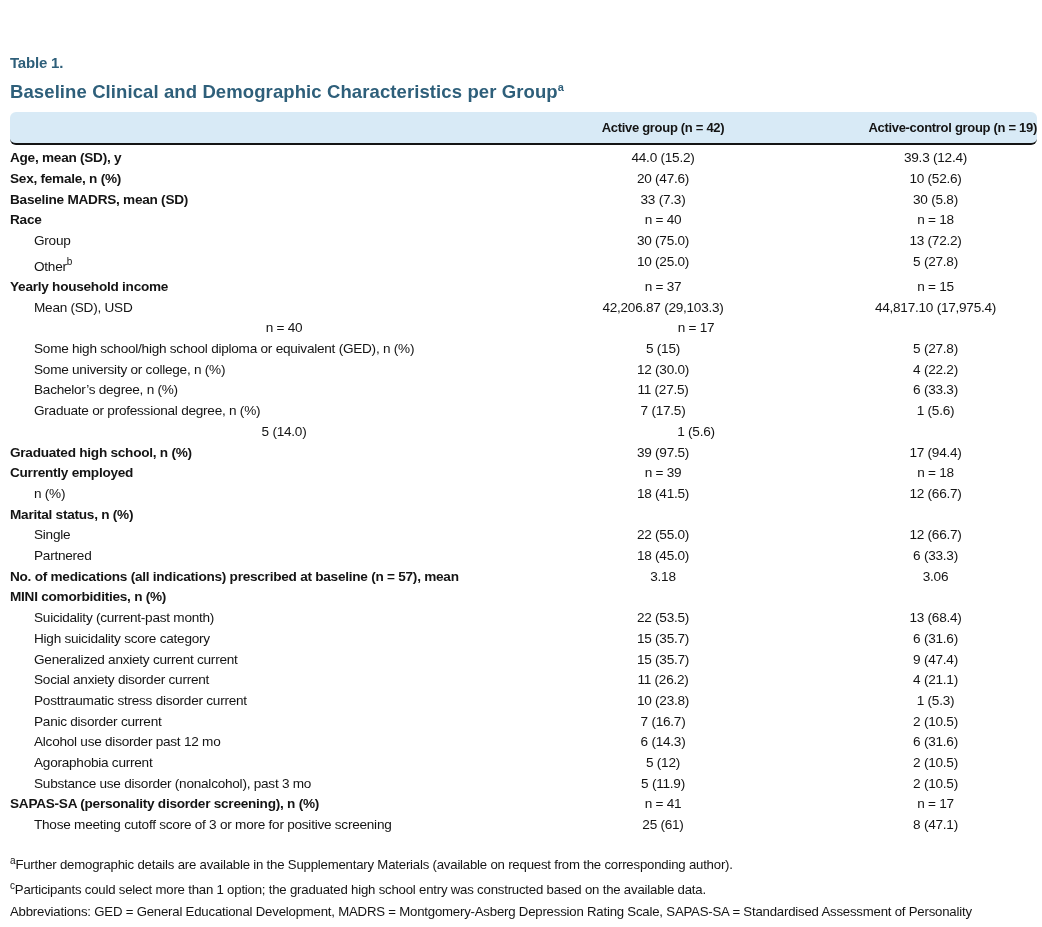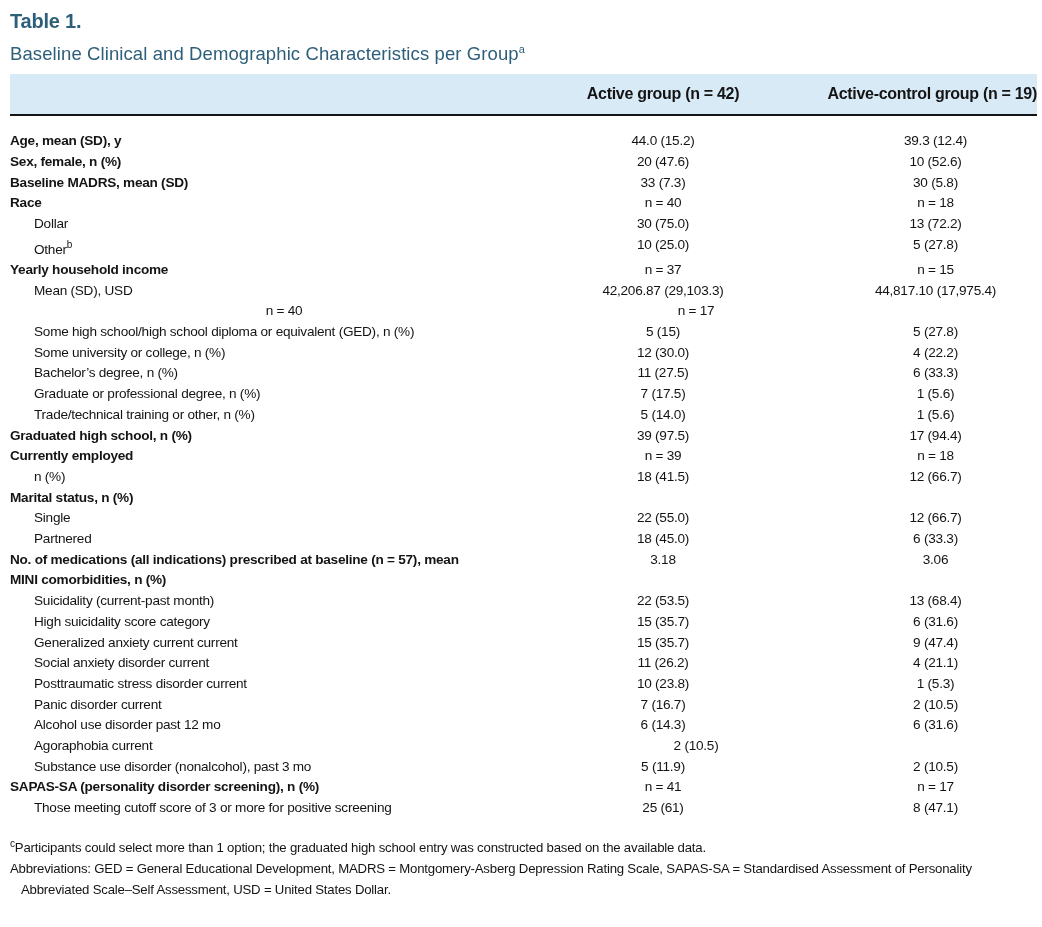--- a/index.html
+++ b/index.html
@@ -10,37 +10,37 @@
     --text:#141414;
   }
   *{box-sizing:border-box;}
   html,body{margin:0;padding:0;overflow:hidden;}
   body{
     width:1042px;height:927px;background:#ffffff;color:var(--text);
     font-family:"Liberation Sans", sans-serif;
   }
   .page{width:1042px;height:927px;padding:8px 5px 0 10px;position:relative;}
   .eyebrow{
-    color:var(--accent);font-weight:bold;font-size:20px;
-    letter-spacing:-0.2px;padding-top:2px;
+    color:var(--accent);font-weight:bold;font-size:15px;
+    letter-spacing:-0.2px;padding-top:2px;margin-top:44px;
   }
   .title{
-    color:var(--accent);font-weight:normal;font-size:18.5px;
+    color:var(--accent);font-weight:bold;font-size:18.5px;
     margin:10px 0 0 0;letter-spacing:0.1px;
   }
   .title sup{font-size:11px;}
   .thead{
     display:grid;grid-template-columns:548px 210px 1fr;
-    background:var(--band);height:42px;align-items:center;
+    background:var(--band);height:33px;align-items:center;
     margin-top:9px;border-bottom:2.5px solid var(--rule);
-    font-weight:bold;font-size:16px;letter-spacing:-0.3px;
+    font-weight:bold;font-size:13px;letter-spacing:-0.3px;border-radius:6px;
   }
   .thead .c1{text-align:center;}
   .thead .c2{text-align:right;padding-right:0;}
-  .tbody{padding-top:15px;}
+  .tbody{padding-top:3px;}
   .row{
     display:grid;grid-template-columns:548px 210px 1fr;
     line-height:20.7px;font-size:13.6px;letter-spacing:-0.25px;
   }
   .row .label{white-space:nowrap;}
   .row .label.indent{padding-left:24px;}
   .row .label.bold{font-weight:bold;}
   .row .val{text-align:center;}
   .row .val.c2{padding-left:66px;}
   .row sup{font-size:10px;}
@@ -76,21 +76,21 @@
         <div class="label bold">Baseline MADRS, mean (SD)</div>
         <div class="val c1">33 (7.3)</div>
         <div class="val c2">30 (5.8)</div>
       </div>
       <div class="row">
         <div class="label bold">Race</div>
         <div class="val c1">n = 40</div>
         <div class="val c2">n = 18</div>
       </div>
       <div class="row">
-        <div class="label indent">Dollar</div>
+        <div class="label indent">Group</div>
         <div class="val c1">30 (75.0)</div>
         <div class="val c2">13 (72.2)</div>
       </div>
       <div class="row">
         <div class="label indent">Other<sup>b</sup></div>
         <div class="val c1">10 (25.0)</div>
         <div class="val c2">5 (27.8)</div>
       </div>
       <div class="row">
         <div class="label bold">Yearly household income</div>
@@ -120,21 +120,20 @@
         <div class="label indent">Bachelor’s degree, n (%)</div>
         <div class="val c1">11 (27.5)</div>
         <div class="val c2">6 (33.3)</div>
       </div>
       <div class="row">
         <div class="label indent">Graduate or professional degree, n (%)</div>
         <div class="val c1">7 (17.5)</div>
         <div class="val c2">1 (5.6)</div>
       </div>
       <div class="row">
-        <div class="label indent">Trade/technical training or other, n (%)</div>
         <div class="val c1">5 (14.0)</div>
         <div class="val c2">1 (5.6)</div>
       </div>
       <div class="row">
         <div class="label bold">Graduated high school, n (%)</div>
         <div class="val c1">39 (97.5)</div>
         <div class="val c2">17 (94.4)</div>
       </div>
       <div class="row">
         <div class="label bold">Currently employed</div>
@@ -201,37 +200,39 @@
         <div class="val c1">7 (16.7)</div>
         <div class="val c2">2 (10.5)</div>
       </div>
       <div class="row">
         <div class="label indent">Alcohol use disorder past 12 mo</div>
         <div class="val c1">6 (14.3)</div>
         <div class="val c2">6 (31.6)</div>
       </div>
       <div class="row">
         <div class="label indent">Agoraphobia current</div>
+        <div class="val c1">5 (12)</div>
         <div class="val c2">2 (10.5)</div>
       </div>
       <div class="row">
         <div class="label indent">Substance use disorder (nonalcohol), past 3 mo</div>
         <div class="val c1">5 (11.9)</div>
         <div class="val c2">2 (10.5)</div>
       </div>
       <div class="row">
         <div class="label bold">SAPAS-SA (personality disorder screening), n (%)</div>
         <div class="val c1">n = 41</div>
         <div class="val c2">n = 17</div>
       </div>
       <div class="row">
         <div class="label indent">Those meeting cutoff score of 3 or more for positive screening</div>
         <div class="val c1">25 (61)</div>
         <div class="val c2">8 (47.1)</div>
       </div>
     </div>
 
   <div class="footnotes">
+      <div class="footnote"><sup>a</sup>Further demographic details are available in the Supplementary Materials (available on request from the corresponding author).</div>
       <div class="footnote"><sup>c</sup>Participants could select more than 1 option; the graduated high school entry was constructed based on the available data.</div>
       <div class="footnote abbrev">Abbreviations: GED = General Educational Development, MADRS = Montgomery-Asberg Depression Rating Scale, SAPAS-SA = Standardised Assessment of Personality Abbreviated Scale–Self Assessment, USD = United States Dollar.</div>
     </div>
 
 </div>
 
 </body></html>

